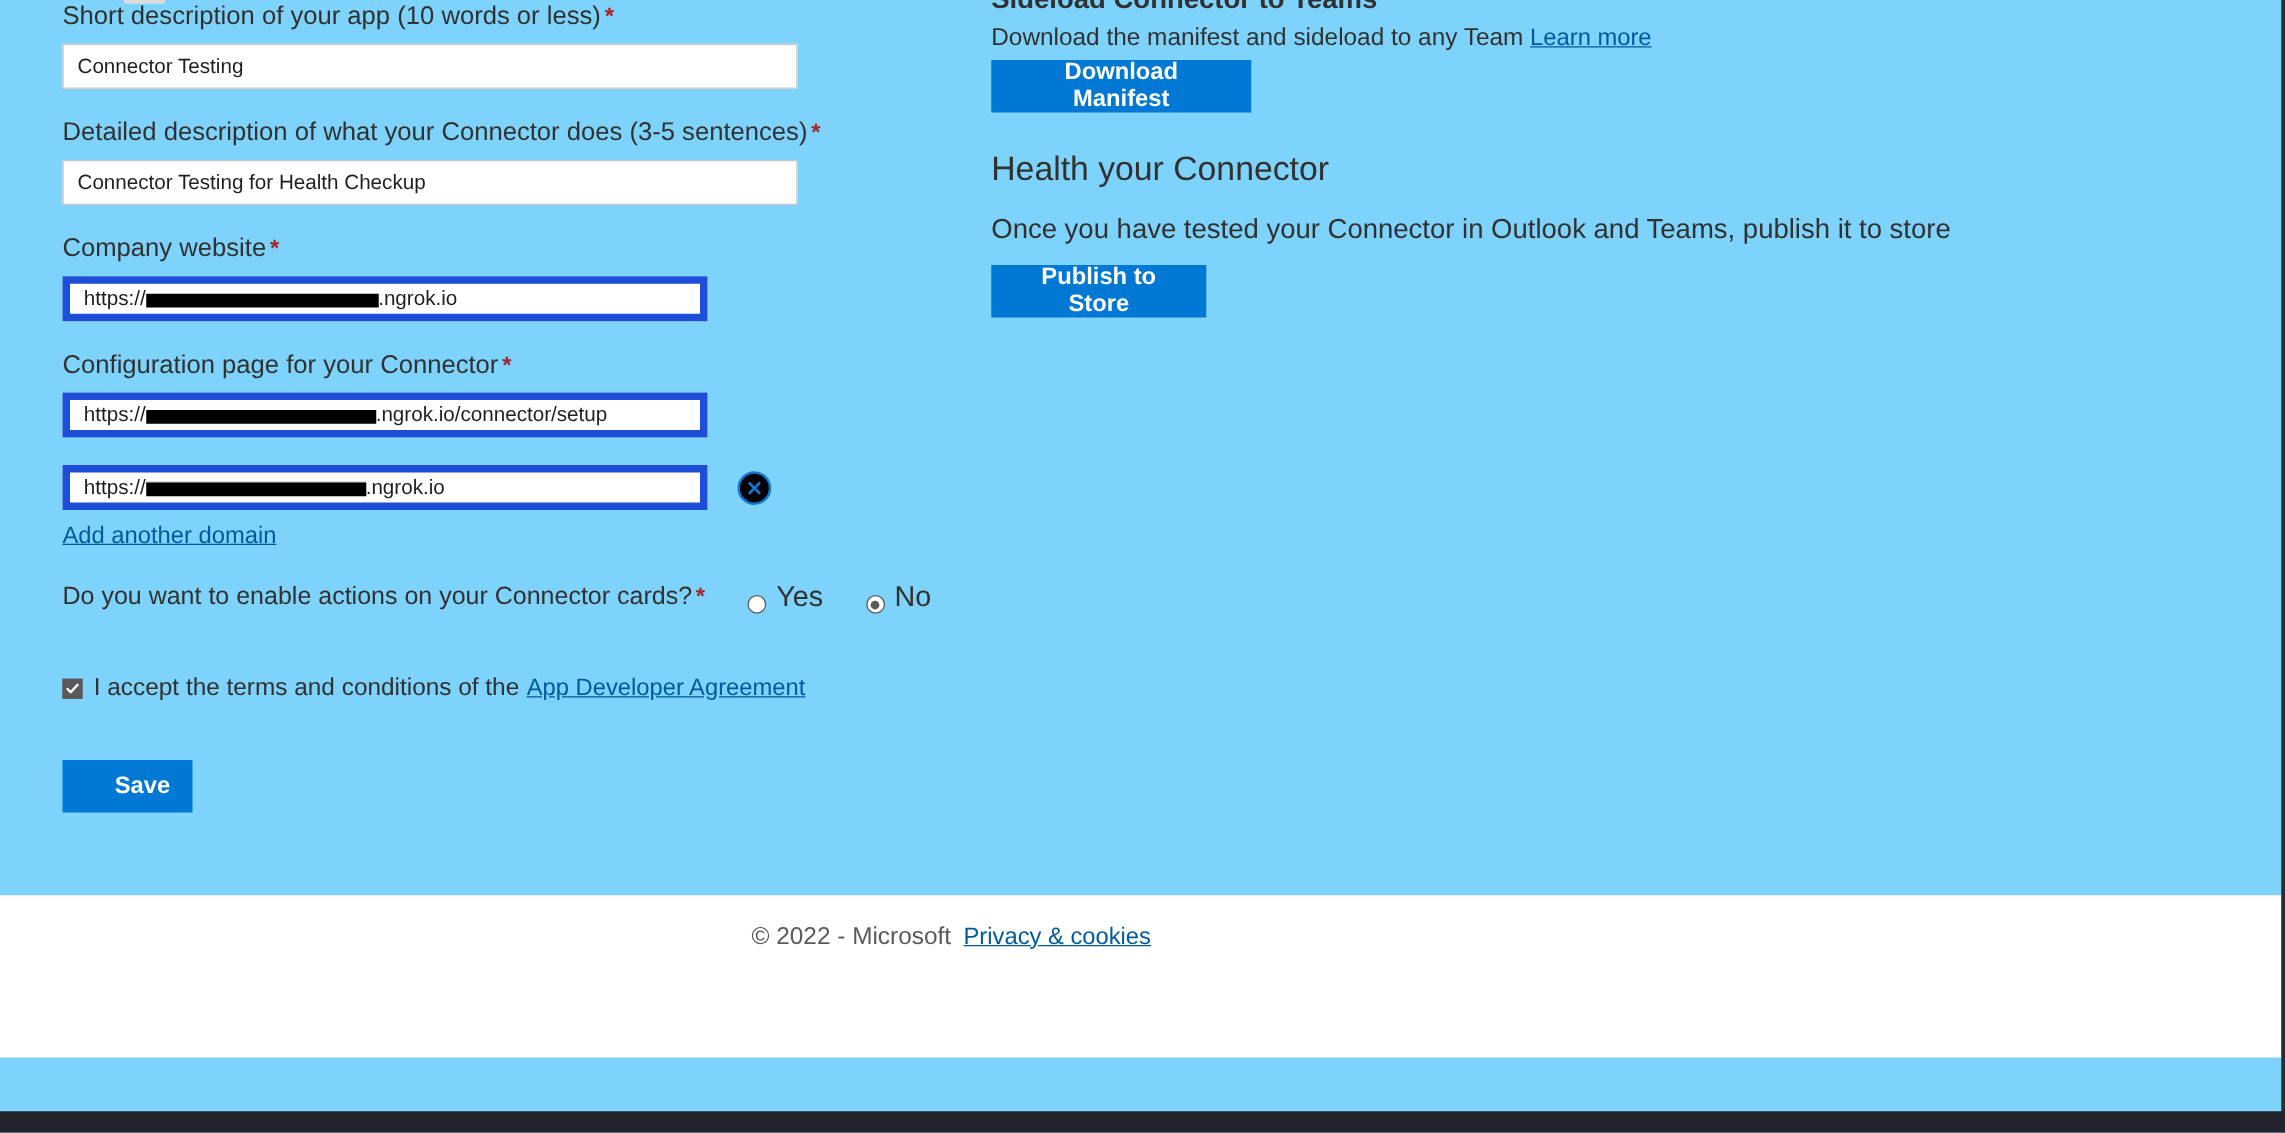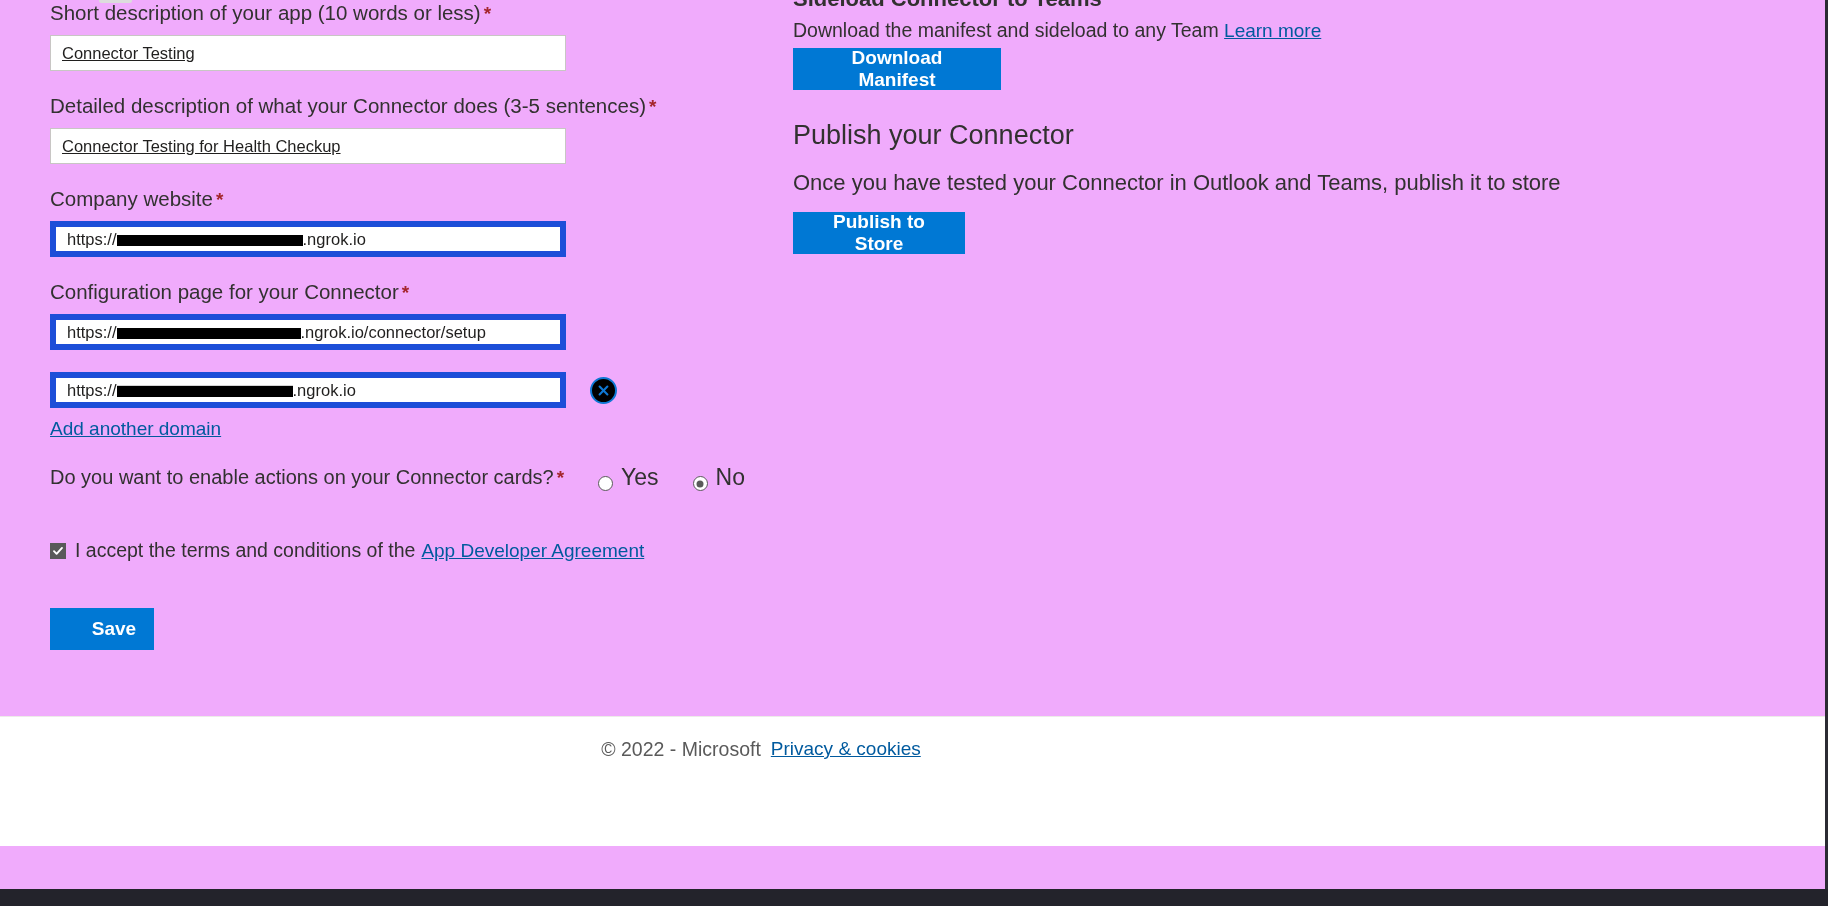--- a/index.html
+++ b/index.html
@@ -18,21 +18,21 @@
 
   
   #viewport {
     position: absolute;
     left: 0;
     top: 0;
     width: 1828px;
     height: 906px;
     box-sizing: border-box;
     border-right: 3px solid #2b2b33;
-    background: #f0abfc;
+    background: #7dd3fc;
     overflow: hidden;
   }
 
   
   #top-sliver {
     position: absolute;
     left: 99px;
     top: 0;
     width: 33px;
     height: 3px;
@@ -66,31 +66,30 @@
   }
   .req {
     color: #a4262c;
     font-weight: 700;
     margin-left: 3px;
     font-size: 19px;
   }
 
   .text-input {
     box-sizing: border-box;
-    width: 516px;
+    width: 588px;
     height: 36px;
     border: 1px solid #c8c6c4;
     background: #ffffff;
     font-family: "Liberation Sans", sans-serif;
     font-size: 16.5px;
     color: #201f1e;
     padding: 0 11px;
     outline: none;
     display: block;
-    text-decoration: underline;
   }
 
   
   .url-box {
     box-sizing: border-box;
     width: 516px;
     height: 36px;
     border: 6px solid #1d4ed8;
     background: #ffffff;
     padding: 0 11px;
@@ -304,21 +303,21 @@
     height: 129px;
     background: #ffffff;
   }
   #footer-inner {
     position: absolute;
     left: 0;
     top: 21px;
     width: 1522px;
     display: flex;
     justify-content: center;
-    align-items: flex-start;
+    align-items: center;
     gap: 10px;
     font-size: 19.5px;
     color: #5a5a5a;
   }
 
   
   #taskbar {
     position: absolute;
     left: 0;
     top: 889px;
@@ -441,21 +440,21 @@
 
       <div id="sideload-heading">Sideload Connector to Teams</div>
 
       <div id="sideload-desc">
         <span>Download the manifest and sideload to any Team</span>
         <a class="link" href="#">Learn more</a>
       </div>
 
       <button class="btn-primary" id="download-manifest-button">Download Manifest</button>
 
-      <h2 class="section-h2" id="publish-heading">Publish your Connector</h2>
+      <h2 class="section-h2" id="publish-heading">Health your Connector</h2>
 
       <div id="publish-desc">Once you have tested your Connector in Outlook and Teams, publish it to store</div>
 
       <button class="btn-primary" id="publish-store-button">Publish to Store</button>
     </div>
 
     <div id="footer">
       <div id="footer-inner">
         <span>© 2022 - Microsoft</span>
         <a class="link" href="#">Privacy &amp; cookies</a>

